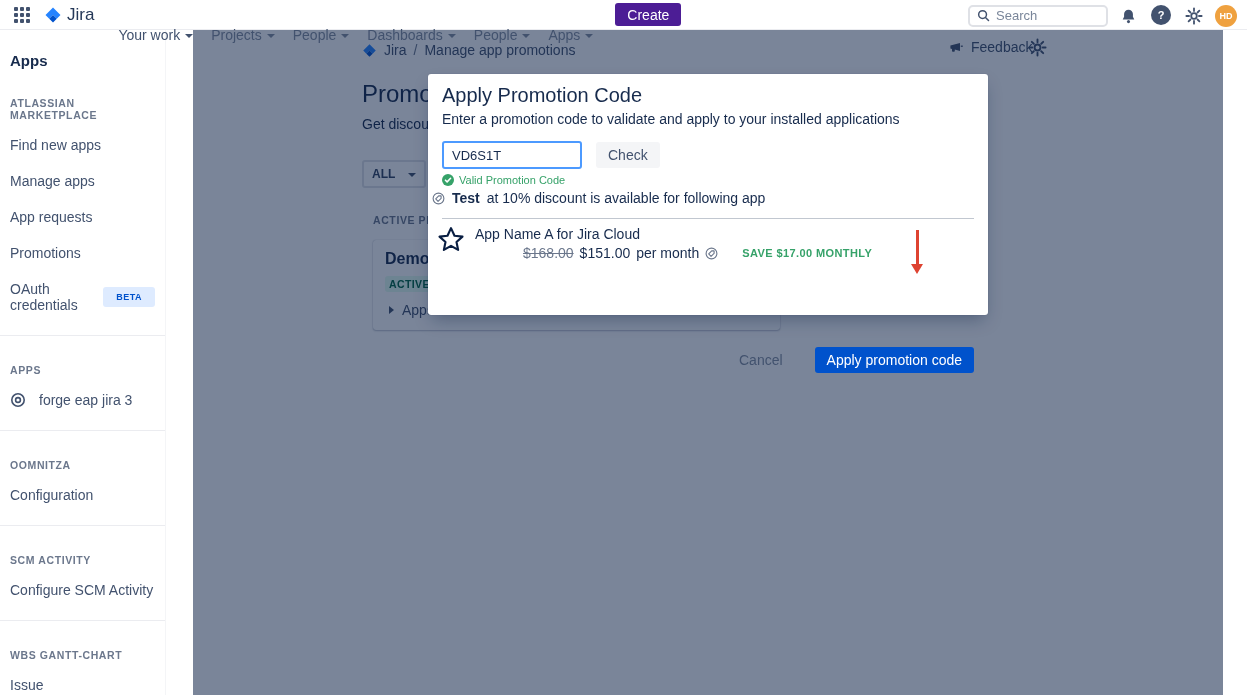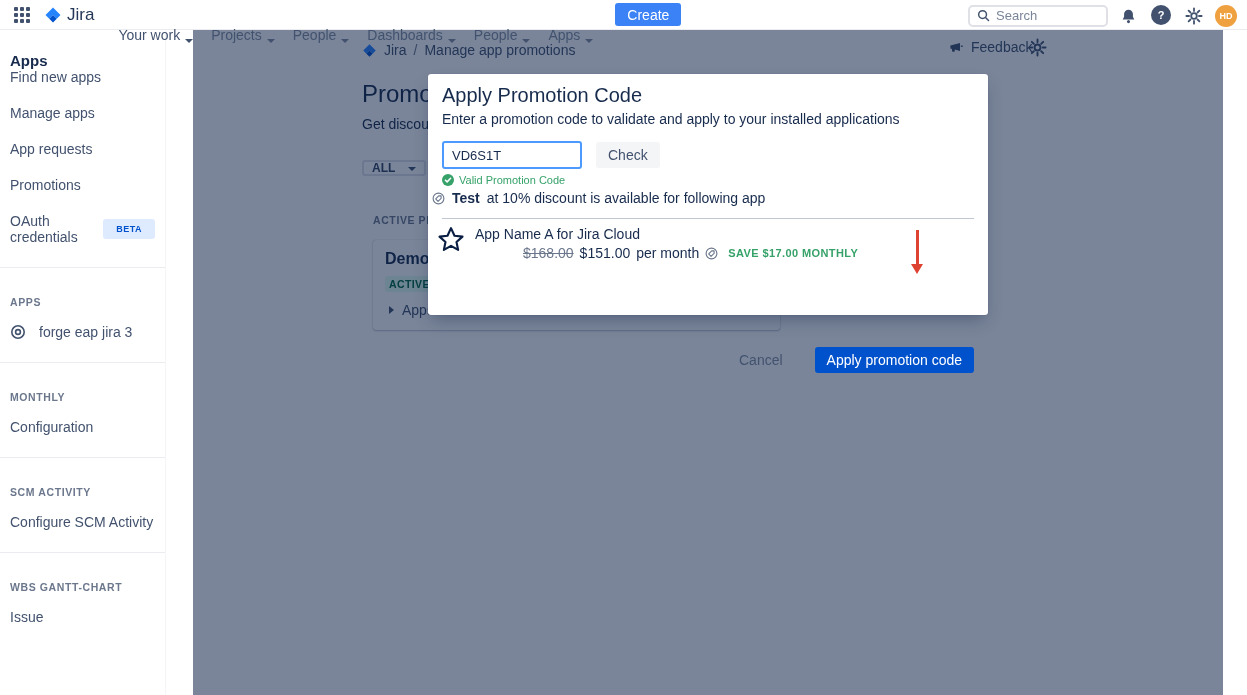--- a/index.html
+++ b/index.html
@@ -8,26 +8,26 @@
 
   
   .navbar { position:absolute; left:0; top:0; width:1247px; height:30px;
             display:flex; align-items:center; padding:0 10px; gap:2px;
             background:#fff; border-bottom:1px solid #EBECF0; z-index:50; }
   .appswitcher { display:grid; grid-template-columns:repeat(3,4px); grid-gap:2px;
                  padding:4px; cursor:pointer; }
   .appswitcher i { width:4px; height:4px; border-radius:1px; background:#42526E; }
   .logo { display:flex; align-items:center; gap:5px; margin:0 14px 0 8px; cursor:pointer; }
   .logo-text { font-size:17px; font-weight:500; color:#253858; }
-  .nav-item { display:flex; align-items:flex-end; gap:5px; padding:4px 8px;
+  .nav-item { display:flex; align-items:center; gap:5px; padding:4px 8px;
               font-size:14px; color:#42526E; background:none; border:none;
               font-family:inherit; cursor:pointer; border-radius:3px;margin-top:41px; }
   .caret { width:0; height:0; border-left:4px solid transparent;
            border-right:4px solid transparent; border-top:4px solid #42526E; margin-top:2px; }
-  .create-btn { margin-left:12px; background:#3b82f6; color:#fff; border:none;
+  .create-btn { margin-left:12px; background:#4c1d95; color:#fff; border:none;
                 border-radius:3px; font-size:14px; font-weight:500; padding:4px 12px;
                 height:23px; font-family:inherit; cursor:pointer; }
   .nav-right { margin-left:auto; display:flex; align-items:flex-end; gap:10px; }
   .searchbox { display:flex; align-items:center; gap:6px; width:140px; height:22px;
                border:2px solid #DFE1E6; border-radius:5px; padding:0 7px; background:#fff; }
   .searchbox input { border:none; outline:none; width:100px; font-size:13px;
                      font-family:inherit; color:#172B4D; }
   .searchbox input::placeholder { color:#7A869A; }
   .icon-btn { background:none; border:none; cursor:pointer; display:flex;
               align-items:center; justify-content:center; padding:2px; }
@@ -59,21 +59,21 @@
                 align-items:center; gap:7px; font-size:14px; color:#42526E; }
   .breadcrumb a { color:#42526E; text-decoration:none; cursor:pointer; }
   .crumb-sep { color:#6B778C; }
   .feedback-btn { position:absolute; left:755px; top:9px; display:flex; align-items:center;
                   gap:7px; font-size:14px; color:#42526E; background:none; border:none;
                   font-family:inherit; cursor:pointer; }
   .page-gear { position:absolute; left:833px; top:6px; }
   .page-title { position:absolute; left:169px; top:50px; font-size:24px;
                 font-weight:500; color:#172B4D; }
   .page-subtitle { position:absolute; left:169px; top:86px; font-size:14px; color:#172B4D; }
-  .filter-select { position:absolute; left:169px; top:130px; width:64px; height:16px;
+  .filter-select { position:absolute; left:169px; top:130px; width:64px; height:28px;
                    border:2px solid #DFE1E6; border-radius:3px; background:#fff;
                    display:flex; align-items:center; justify-content:space-between;
                    padding:0 8px; font-size:12px; font-weight:600; color:#344563; cursor:pointer; }
   .list-heading { position:absolute; left:180px; top:184px; font-size:10.5px;
                   font-weight:700; letter-spacing:.6px; color:#6B778C; }
   .promo-card { position:absolute; left:180px; top:210px; width:407px; height:90px;
                 background:#fff; border-radius:3px;
                 box-shadow:0 1px 2px rgba(9,30,66,.25), 0 0 1px rgba(9,30,66,.31); }
   .promo-card-title { position:absolute; left:12px; top:10px; font-size:16px;
                       font-weight:600; color:#172B4D; white-space:nowrap; }
@@ -113,21 +113,21 @@
   .discount-prefix { font-weight:600; }
   .modal-divider { position:absolute; left:14px; top:144px; width:532px;
                    border:none; border-top:1px solid #C1C7D0; }
   .app-star { position:absolute; left:8px; top:151px; }
   .app-name { position:absolute; left:47px; top:152px; font-size:14px; color:#172B4D; }
   .price-row { position:absolute; left:47px; top:171px; display:flex;
                align-items:center; gap:6px; font-size:14px; }
   .old-price { color:#6B778C; text-decoration:line-through;margin-left:48px; }
   .new-price { color:#172B4D; }
   .period { color:#172B4D; }
-  .savings { margin-left:4px; color:#36A269; font-size:11px; font-weight:700;
+  .savings { margin-left:18px; color:#36A269; font-size:11px; font-weight:700;
              letter-spacing:.4px; }
   .modal-footer { position:absolute; right:14px; top:273px; display:flex;
                   align-items:center; gap:20px; }
   .cancel-btn { background:none; border:none; color:#42526E; font-size:14px;
                 padding:5px 12px; font-family:inherit; cursor:pointer; border-radius:3px; }
   .apply-btn { background:#0052CC; color:#fff; border:none; border-radius:3px;
                font-size:14px; font-weight:500; padding:5px 12px; height:26px;
                font-family:inherit; cursor:pointer; }
   
   .anno-arrow { position:absolute; left:481px; top:156px; width:16px; height:46px;
@@ -219,20 +219,21 @@
         </svg>
       </span>
     </button>
     <div class="avatar">HD</div>
   </div>
 </header>
 
 <aside class="sidebar">
   <div class="sidebar-title">Apps</div>
 
+  <div class="section-heading">ATLASSIAN MARKETPLACE</div>
   <a class="side-item">
     <span>Find new apps</span>
     </a>
   <a class="side-item">
     <span>Manage apps</span>
     </a>
   <a class="side-item">
     <span>App requests</span>
     </a>
   <a class="side-item">
@@ -249,21 +250,21 @@
     <span>
       <svg width="16" height="16" viewBox="0 0 16 16" fill="none" stroke="#42526E" stroke-width="1.6">
         <circle cx="8" cy="8" r="6.2"></circle>
           <circle cx="8" cy="8" r="2.4"></circle>
       </svg>
     </span>
     <span>forge eap jira 3</span>
     </a>
 
   <hr class="side-divider">
-  <div class="section-heading">MONTHLY</div>
+  <div class="section-heading">OOMNITZA</div>
   <a class="side-item">
     <span>Configuration</span>
     </a>
 
   <hr class="side-divider">
   <div class="section-heading">SCM ACTIVITY</div>
   <a class="side-item">
     <span>Configure SCM Activity</span>
     </a>
 

